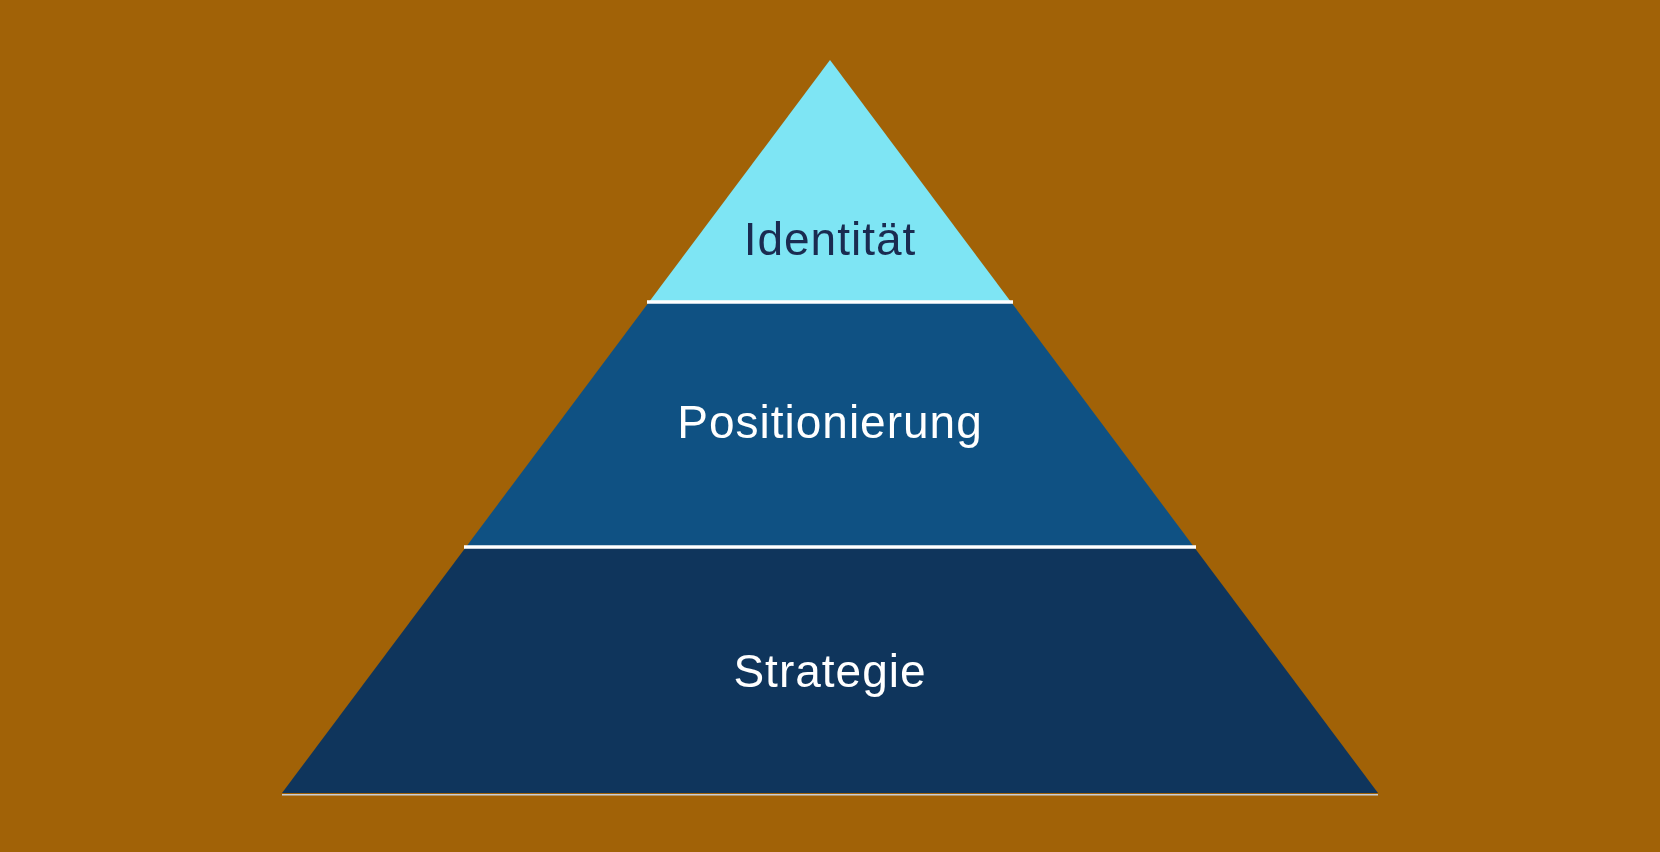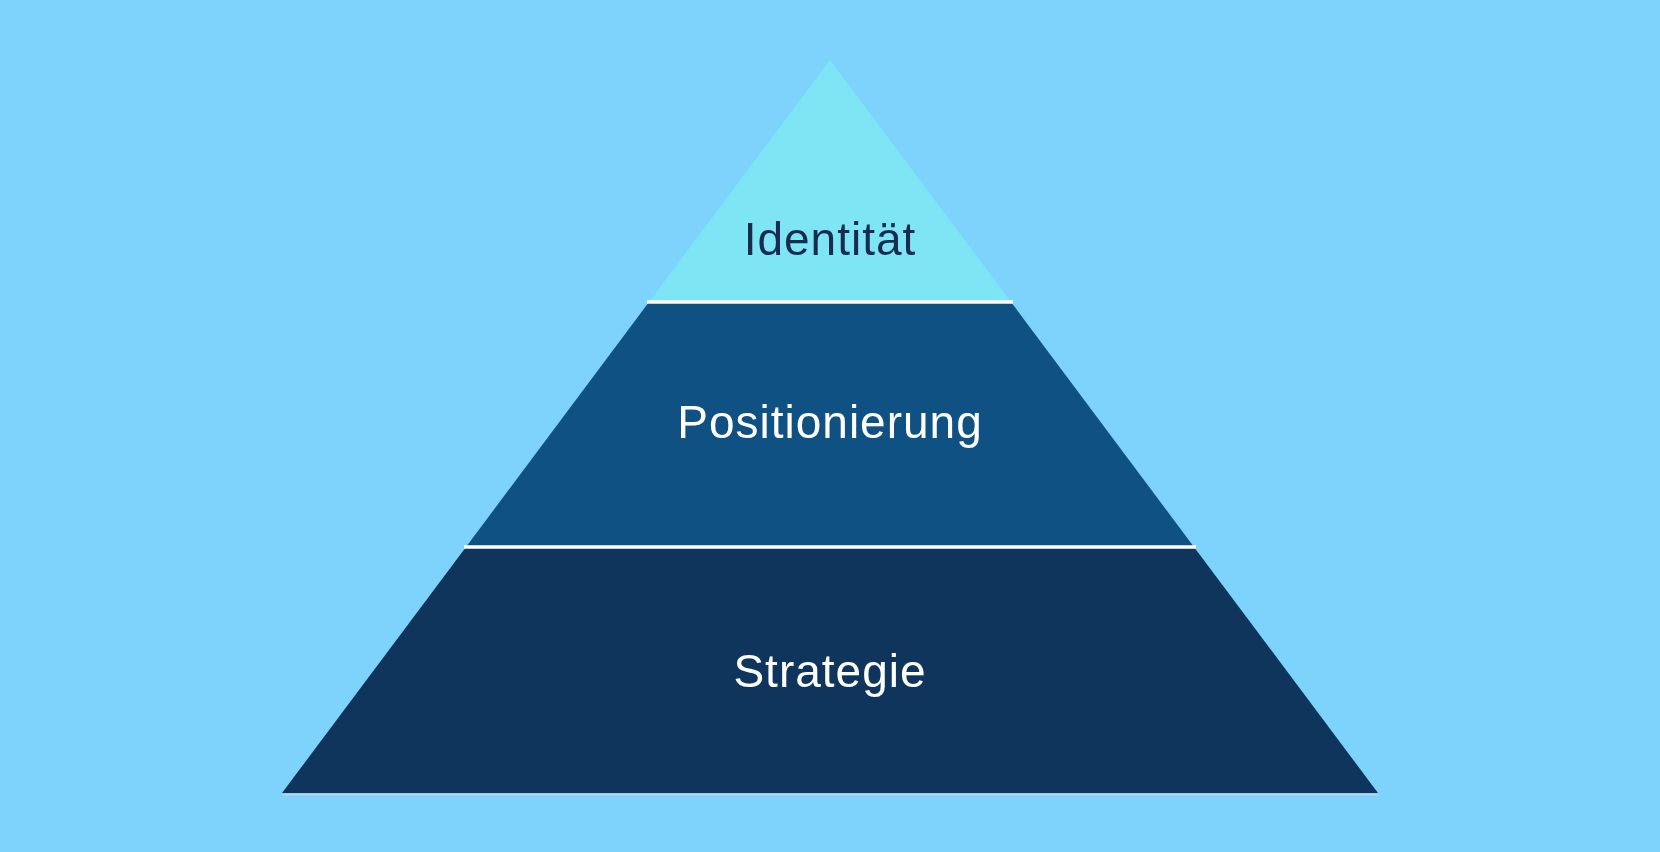--- a/index.html
+++ b/index.html
@@ -4,21 +4,21 @@
 <style>
   html, body {
     margin: 0;
     padding: 0;
     background: #ffffff;
   }
   .stage {
     position: relative;
     width: 1660px;
     height: 852px;
-    background: #7dd3fc;
+    background: #a16207;
     overflow: hidden;
     font-family: "Liberation Sans", "DejaVu Sans", sans-serif;
   }
   .stage svg {
     position: absolute;
     top: 0;
     left: 0;
     display: block;
   }
   .pyramid-label {

